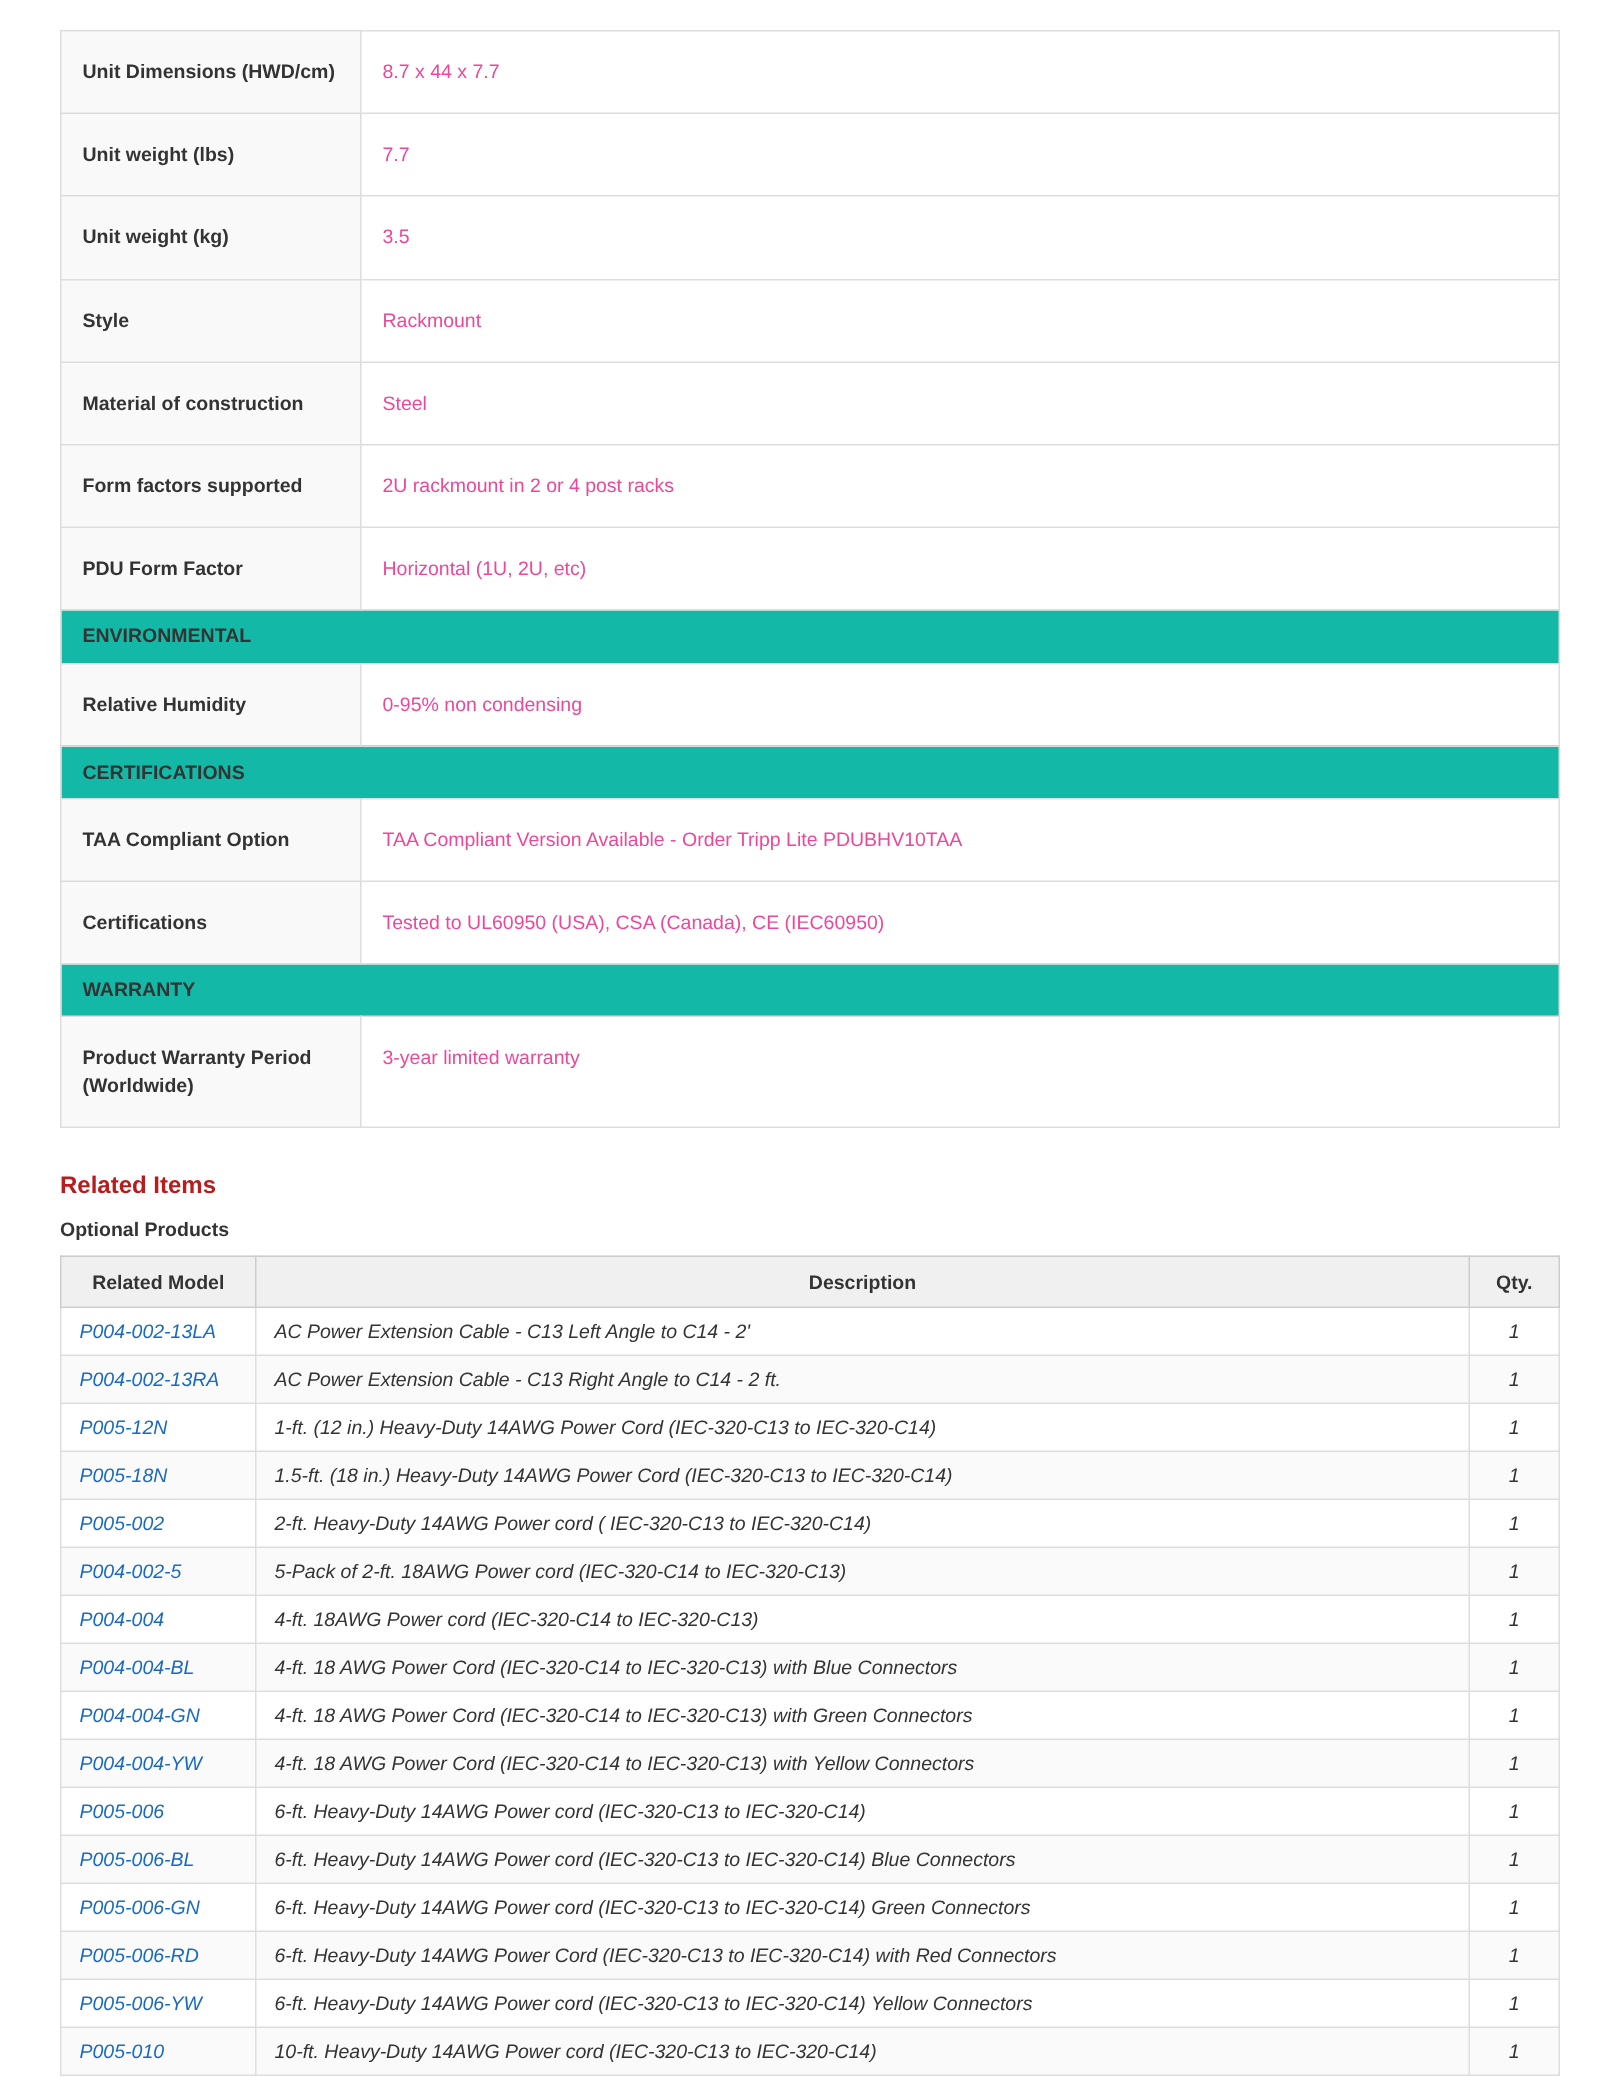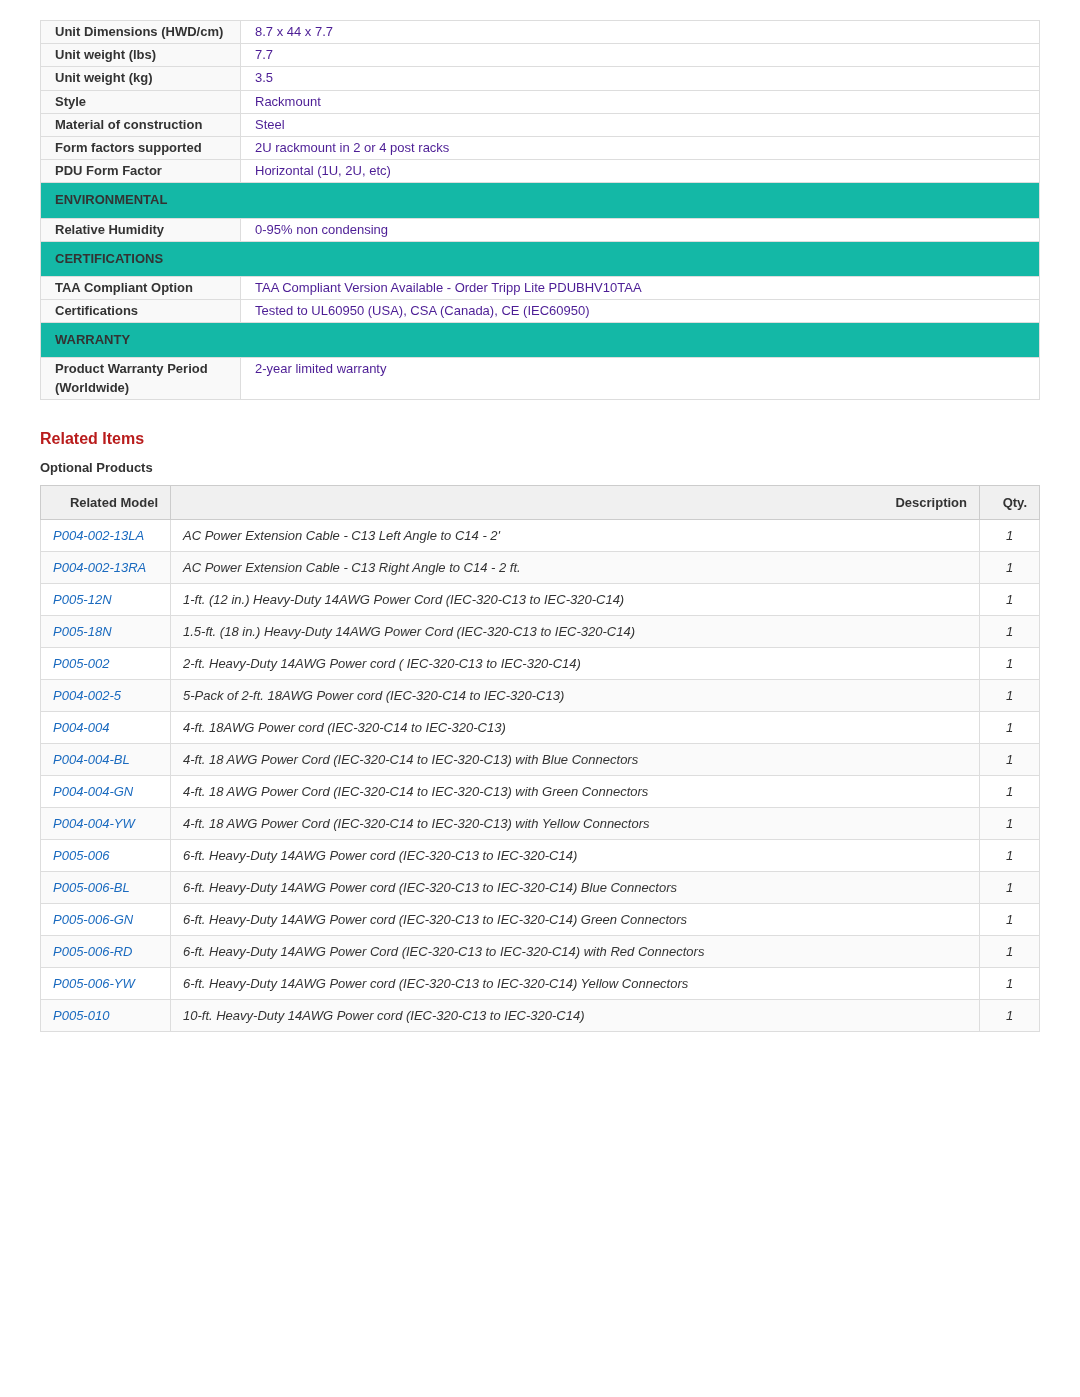--- a/index.html
+++ b/index.html
@@ -12,39 +12,39 @@
     }
 
     
     .specs-table {
       width: 100%;
       border-collapse: collapse;
       margin-bottom: 30px;
     }
     .specs-table td {
       border: 1px solid #ddd;
-      padding: 2px 14px;
+      padding: 18px 14px;
       vertical-align: top;
       line-height: 1.4;
     }
     .specs-table .label-cell {
       width: 200px;
       font-weight: bold;
       background: #f9f9f9;
       color: #333;
     }
     .specs-table .section-header td {
       background: #14b8a6;
       font-weight: bold;
       font-size: 13px;
       color: #333;
       padding: 8px 14px;
     }
     .specs-table .value-cell {
-      color: #4c1d95;
+      color: #ec4899;
     }
 
     
     .related-items-title {
       color: #b91c1c;
       font-size: 16px;
       font-weight: bold;
       margin-bottom: 6px;
     }
     .optional-products-label {
@@ -58,21 +58,21 @@
     
     .related-table {
       width: 100%;
       border-collapse: collapse;
       border: 1px solid #ccc;
     }
     .related-table th {
       background: #f0f0f0;
       border: 1px solid #ccc;
       padding: 9px 12px;
-      text-align: right;
+      text-align: center;
       font-weight: bold;
       font-size: 13px;
       color: #333;
     }
     .related-table th.qty-col {
       width: 60px;
     }
     .related-table td {
       border: 1px solid #ddd;
       padding: 8px 12px;
@@ -147,21 +147,21 @@
       </tr>
       <tr>
         <td class="label-cell">Certifications</td>
         <td class="value-cell">Tested to UL60950 (USA), CSA (Canada), CE (IEC60950)</td>
       </tr>
       <tr class="section-header">
         <td colspan="2">WARRANTY</td>
       </tr>
       <tr>
         <td class="label-cell">Product Warranty Period (Worldwide)</td>
-        <td class="value-cell">2-year limited warranty</td>
+        <td class="value-cell">3-year limited warranty</td>
       </tr>
     </tbody>
 </table>
 
 <div>
   <div class="related-items-title">Related Items</div>
   <div class="optional-products-label">Optional Products</div>
 
   <table class="related-table" id="related-table-el">
     <thead>

